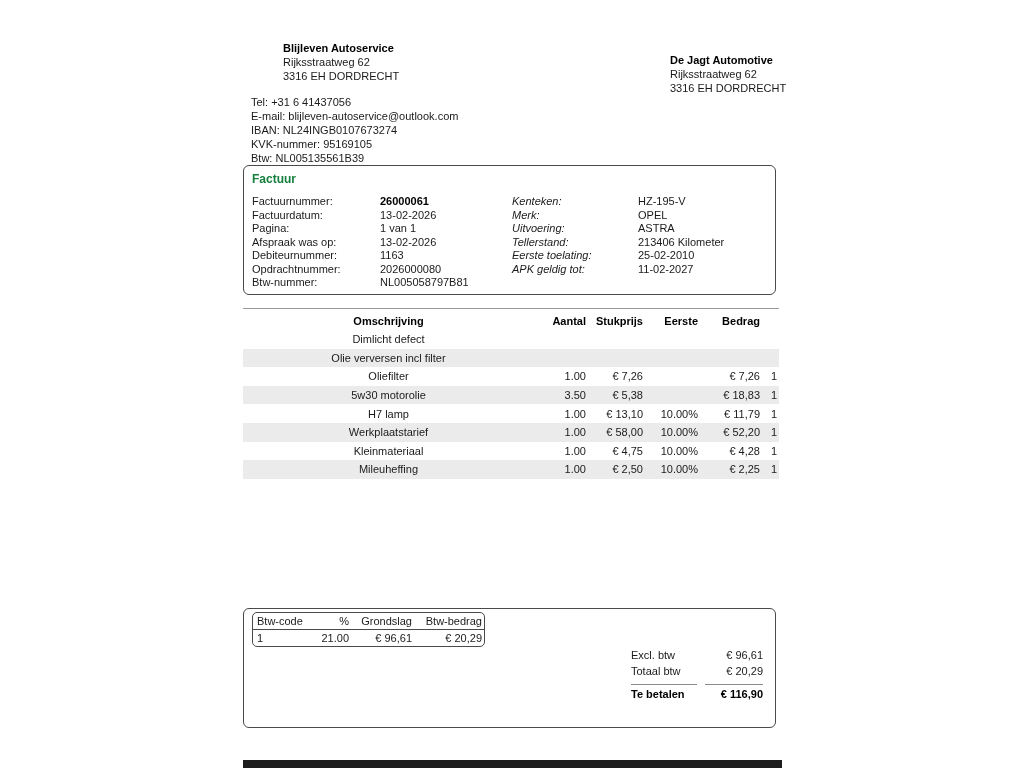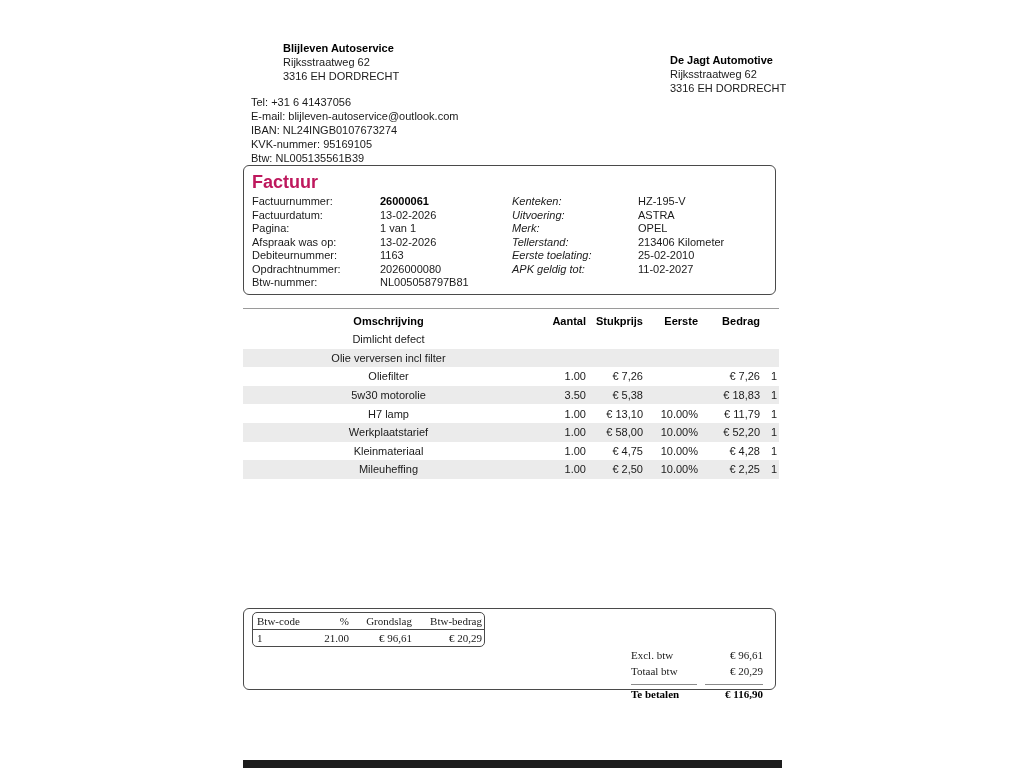--- a/index.html
+++ b/index.html
@@ -27,21 +27,21 @@
   
   .contact { left: 8px; top: 95px; }
   .contact div { white-space: nowrap; }
 
   
   .invoice-box {
     left: 0; top: 165px; width: 533px; height: 130px;
     border: 1px solid #4a4a4a; border-radius: 6px;
     box-sizing: border-box; padding: 4px 8px;
   }
-  .invoice-title { font-size: 18px; font-weight: bold; color:#be185d; margin: 2px 0 7px 0; }
+  .invoice-title { font-size: 12px; font-weight: bold; color:#15803d; margin: 2px 0 7px 0; }
   .kv-col { position: absolute; top: 29px; }
   .kv-col.left  { left: 8px;   width: 256px; }
   .kv-col.right { left: 268px; width: 256px; }
   .kv { display: flex; font-size: 11px; line-height: 13.5px; }
   .kv .k { width: 112px; flex: 0 0 112px; }
   .kv-col.right .kv .k { width: 110px; flex: 0 0 110px; font-style: italic; }
   .kv .v { flex: 1; white-space: nowrap; margin-left: 16px; }
 
   
   .items-topline { left: 0; top: 308px; width: 536px; border-top: 1px solid #9a9a9a; height:0; }
@@ -54,24 +54,23 @@
     padding: 0 2px 0 8px;
     box-sizing: border-box;
   }
   .irow.header { height: 18px; font-weight: bold; color:#000; }
   .irow.shaded { background: #ebebeb; }
   .c-desc { text-align: center; white-space: nowrap; }
   .c-num  { text-align: right; white-space: nowrap; }
 
   
   .summary-box {
-    left: 0; top: 608px; width: 533px; height: 82px;
+    left: 0; top: 608px; width: 533px; height: 120px;
     border: 1px solid #4a4a4a; border-radius: 6px;
     box-sizing: border-box;
-    font-family: Liberation Serif, serif;
   }
   .vat-table {
     position: absolute; left: 8px; top: 3px; width: 233px;
     border: 1px solid #4a4a4a; border-radius: 5px;
     box-sizing: border-box; font-size: 11px;
     overflow: hidden; background:#fff;
   }
   .vrow {
     display: grid;
     grid-template-columns: 52px 40px 63px 70px;
@@ -150,26 +149,26 @@
             <span class="v">NL005058797B81</span>
           </div>
       </div>
 
       <div class="kv-col right">
         <div class="kv">
             <span class="k">Kenteken:</span>
             <span class="v">HZ-195-V</span>
           </div>
         <div class="kv">
+            <span class="k">Merk:</span>
+            <span class="v">OPEL</span>
+          </div>
+        <div class="kv">
             <span class="k">Uitvoering:</span>
             <span class="v">ASTRA</span>
-          </div>
-        <div class="kv">
-            <span class="k">Merk:</span>
-            <span class="v">OPEL</span>
           </div>
         <div class="kv">
             <span class="k">Tellerstand:</span>
             <span class="v">213406 Kilometer</span>
           </div>
         <div class="kv">
             <span class="k">Eerste toelating:</span>
             <span class="v">25-02-2010</span>
           </div>
         <div class="kv">

